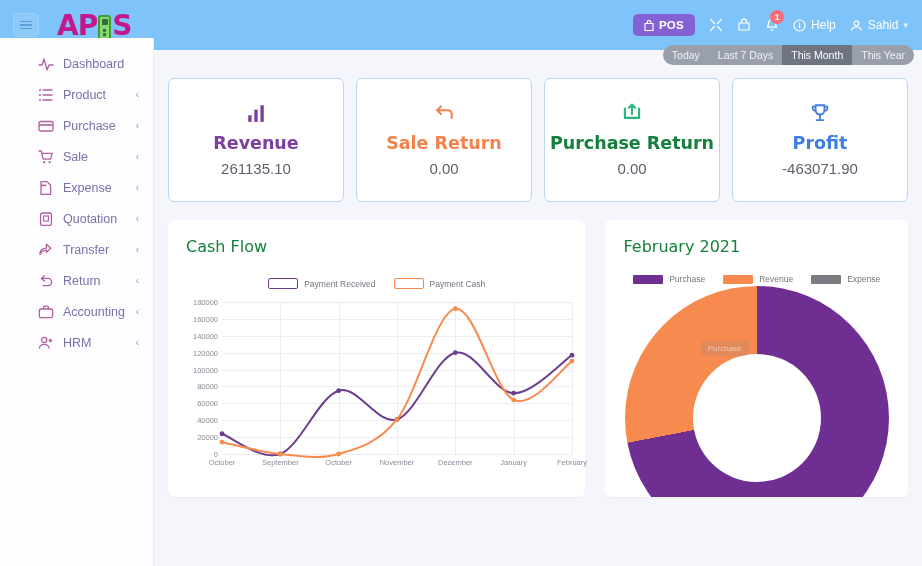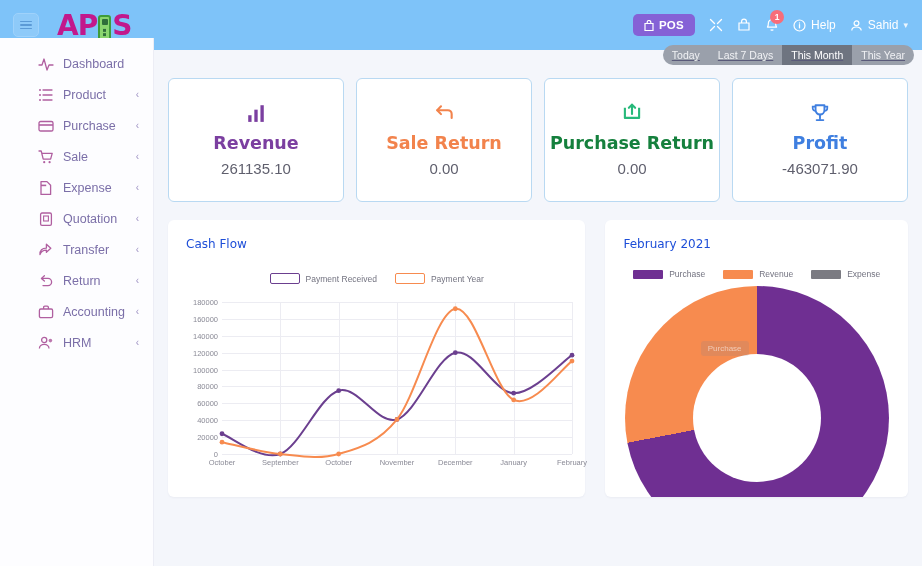--- a/index.html
+++ b/index.html
@@ -91,21 +91,21 @@
   .welcome-bar {
     height: 34px; display: flex; align-items: center;
     padding: 0 8px 0 14px;
   }
   .welcome-title {
     font-size: 14px; color: #7b78c9; letter-spacing: .8px;
     font-family: "DejaVu Sans", sans-serif;
   }
   .filters {
     margin-left: auto; display: flex; align-items: center;
-    background: #9aa0ab; border-radius: 13px; overflow: hidden; height: 20px; text-decoration: underline;
+    background: #9aa0ab; border-radius: 13px; overflow: hidden; height: 20px;
   }
   .filter {
     padding: 0 9px; height: 20px; line-height: 20px;
     font-size: 10.5px; color: #f0f1f4; cursor: pointer; white-space: nowrap;
   }
   .filter.active { background: #6e7480; color: #fff; }
 
   
   .cards { display: flex; gap: 12px; padding: 6px 14px 0 14px; }
   .card {
@@ -115,21 +115,21 @@
     gap: 7px;
   }
   .card-ico { font-size: 19px; line-height: 1; }
   .card-title { font-size: 17.5px; font-weight: bold; font-family: "DejaVu Sans", sans-serif; }
   .card-value { font-size: 15px; color: #5f5f6d; }
 
   
   .charts { display: flex; gap: 20px; padding: 18px 14px 0 14px; }
   .panel { background: #fff; border-radius: 6px; box-shadow: 0 1px 2px rgba(60,60,90,.05); }
   .panel-title {
-    font-size: 12px; color: #1d4ed8; font-family: "DejaVu Sans", sans-serif;
+    font-size: 16px; color: #15803d; font-family: "DejaVu Sans", sans-serif;
     padding: 17px 0 0 18px;
   }
   .cashflow { width: 425px; height: 277px; position: relative; }
   .donut-panel { width: 308px; height: 277px; position: relative; overflow: hidden; }
 
   .legend { display: flex; justify-content: center; gap: 18px; align-items: center; }
   .legend-item { display: flex; align-items: center; gap: 6px; font-size: 8.5px; color: #737380; }
   .swatch-line { width: 30px; height: 11px; border-radius: 2px; background: #fff; }
   .swatch-fill { width: 30px; height: 9px; border-radius: 1px; }
 
@@ -382,21 +382,21 @@
 
       <div class="panel cashflow">
         <div class="panel-title">Cash Flow</div>
         <div class="legend" style="margin-top:22px;" id="line-legend">
             <div class="legend-item">
               <span class="swatch-line" style="border:1.6px solid #6b3f8f"></span>
               <span>Payment Received</span>
             </div>
             <div class="legend-item">
               <span class="swatch-line" style="border:1.6px solid #f78b4f"></span>
-              <span>Payment Year</span>
+              <span>Payment Cash</span>
             </div>
           </div>
         <div class="chart-area" style="position:absolute; left:54px; top:82px; width:350px; height:152px;" id="line-plot">
         <div class="gridline" style="top: 152px;"></div>
             <div class="ytick" style="top: 152px;">0</div>
             <div class="gridline" style="top: 135.111px;"></div>
             <div class="ytick" style="top: 135.111px;">20000</div>
             <div class="gridline" style="top: 118.222px;"></div>
             <div class="ytick" style="top: 118.222px;">40000</div>
             <div class="gridline" style="top: 101.333px;"></div>

